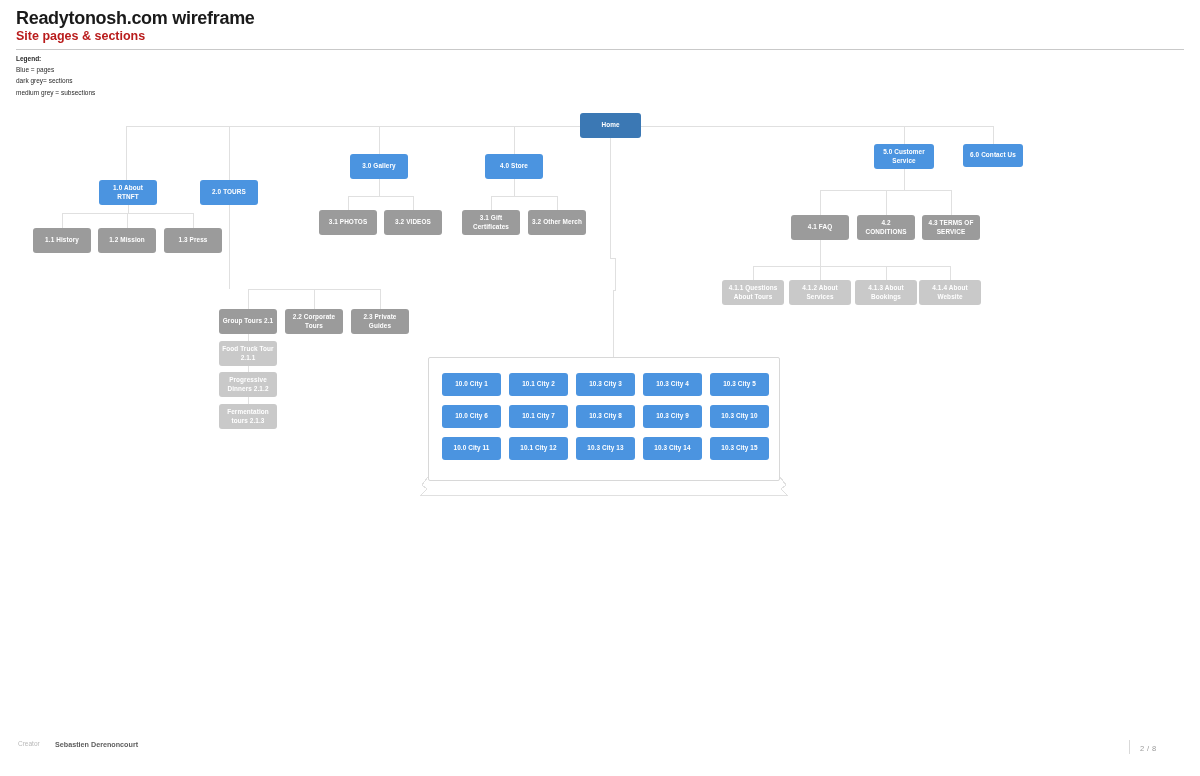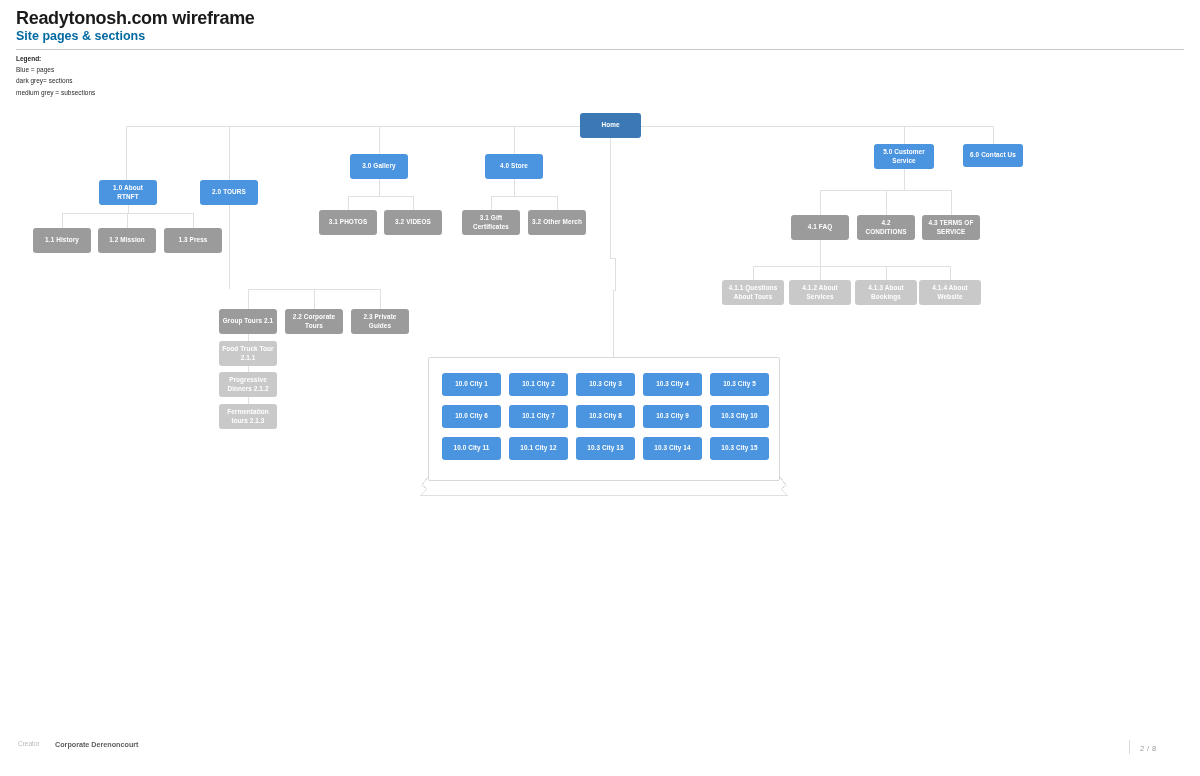--- a/index.html
+++ b/index.html
@@ -8,21 +8,21 @@
     font-family:"Liberation Sans", sans-serif;
     color:#1a1a1a;position:relative;overflow:hidden;
   }
   
   .doc-title{
     position:absolute;left:16px;top:8px;
     font-size:18px;font-weight:bold;letter-spacing:-0.3px;color:#1a1a1a;
   }
   .doc-subtitle{
     position:absolute;left:16px;top:29px;
-    font-size:12.5px;font-weight:bold;color:#0369a1;
+    font-size:12.5px;font-weight:bold;color:#b91c1c;
   }
   .head-rule{
     position:absolute;left:16px;top:49px;width:1168px;height:1px;background:#c9c9c9;
   }
   .legend{position:absolute;left:16px;top:53px;font-size:6.5px;line-height:1.72;color:#2a2a2a;}
   .legend .lg-title{font-weight:bold;}
 
   
   #diagram{position:absolute;left:0;top:0;width:1200px;height:700px;}
   #wires{position:absolute;left:0;top:0;width:1200px;height:700px;}
@@ -162,15 +162,15 @@
       <div class="node city" style="left: 710px; top: 405px; width: 59px; height: 23px;">10.3 City 10</div>
       <div class="node city" style="left: 442px; top: 437px; width: 59px; height: 23px;">10.0 City 11</div>
       <div class="node city" style="left: 509px; top: 437px; width: 59px; height: 23px;">10.1 City 12</div>
       <div class="node city" style="left: 576px; top: 437px; width: 59px; height: 23px;">10.3 City 13</div>
       <div class="node city" style="left: 643px; top: 437px; width: 59px; height: 23px;">10.3 City 14</div>
       <div class="node city" style="left: 710px; top: 437px; width: 59px; height: 23px;">10.3 City 15</div>
     </div>
 </div>
 
 <div class="footer-creator-label">Creator</div>
-<div class="footer-creator-name">Corporate Derenoncourt</div>
+<div class="footer-creator-name">Sebastien Derenoncourt</div>
 <div class="footer-divider"></div>
 <div class="footer-page">2 / 8</div>
 
 </body></html>

